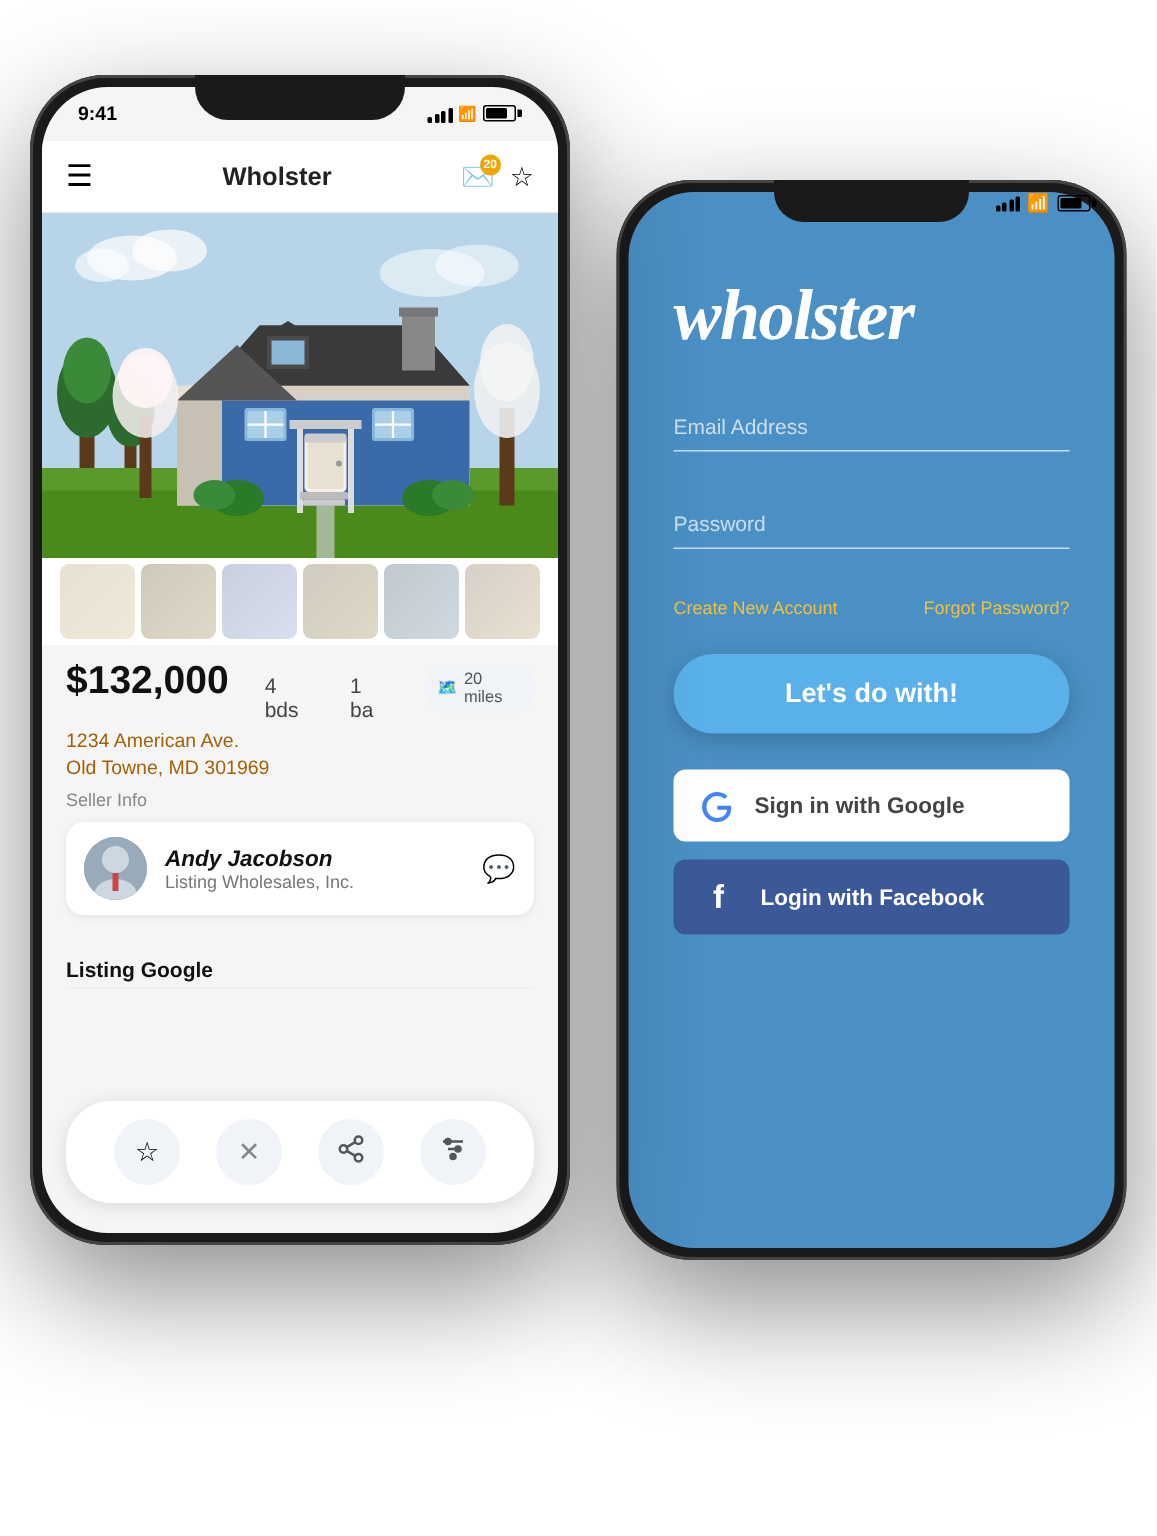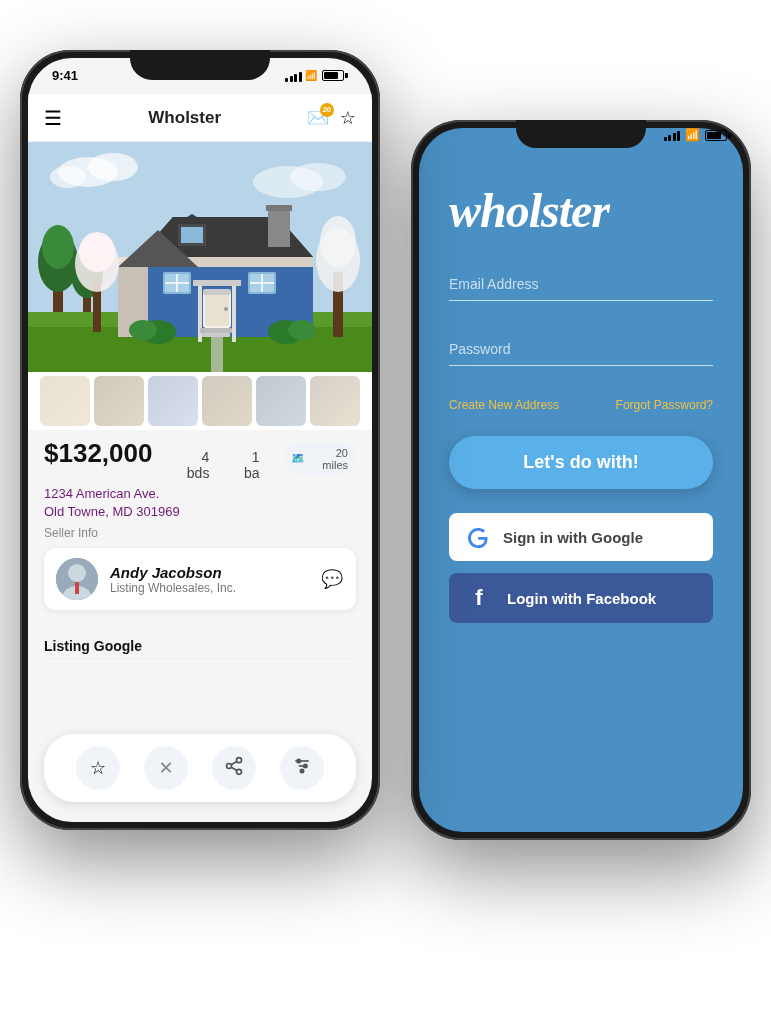--- a/index.html
+++ b/index.html
@@ -332,38 +332,37 @@
       top: 380px;
       left: 16px;
       right: 16px;
     }
 
     .price-line {
       display: flex;
       align-items: baseline;
       gap: 24px;
       margin-bottom: 4px;
-      text-align: right;
     }
 
     .price-value {
       font-size: 26px;
       font-weight: 800;
       color: #111;
     }
 
     .price-beds {
       font-size: 14px;
       color: #444;
       font-weight: 500;
     }
 
     .address-line {
       font-size: 13px;
-      color: #701a75;
+      color: #a16207;
       line-height: 1.4;
     }
 
     .distance-badge {
       float: right;
       background: #f0f4f8;
       border-radius: 12px;
       padding: 4px 8px;
       font-size: 11px;
       color: #555;
@@ -550,21 +549,21 @@
 
       <div class="login-input-group">
         <input class="login-input" type="email" placeholder="Email Address" style="">
       </div>
 
       <div class="login-input-group">
         <input class="login-input" type="password" placeholder="Password" style="">
       </div>
 
       <div class="login-links">
-        <a href="#" class="login-link">Create New Address</a>
+        <a href="#" class="login-link">Create New Account</a>
         <a href="#" class="login-link">Forgot Password?</a>
       </div>
 
       <button class="lets-do-btn">Let's do with!</button>
 
       <button class="social-btn google-btn">
         <span class="social-icon g-icon">
           <svg width="22" height="22" viewBox="0 0 22 22">
             <path d="M21.35 11.1h-9.17v2.73h6.51c-.33 3.81-3.5 5.44-6.5 5.44C8.36 19.27 5 16.25 5 12c0-4.1 3.2-7.27 7.2-7.27 3.09 0 4.9 1.97 4.9 1.97L19 4.72S16.56 2 12.1 2C6.42 2 2.03 6.8 2.03 12c0 5.05 4.13 10 10.22 10 5.35 0 9.25-3.67 9.25-9.09 0-1.15-.15-1.81-.15-1.81z" fill="#4285F4"></path>
             <path d="M2.03 12c0-5.2 4.4-10 10.07-10 3.5 0 5.5 1.5 5.5 1.5L15.1 5.7s-1.5-1.5-3.9-1.5c-3.8 0-6.8 3-6.8 7.8s3 7.3 6.9 7.3c3 0 5.7-1.9 6.2-4.8H12.1v-2.7h9.2c.1.6.1 1.1.1 1.8 0 5.4-3.9 9.1-9.2 9.1C6.4 22.7 2 17.5 2 12z" fill="#4285F4" opacity="0"></path>

